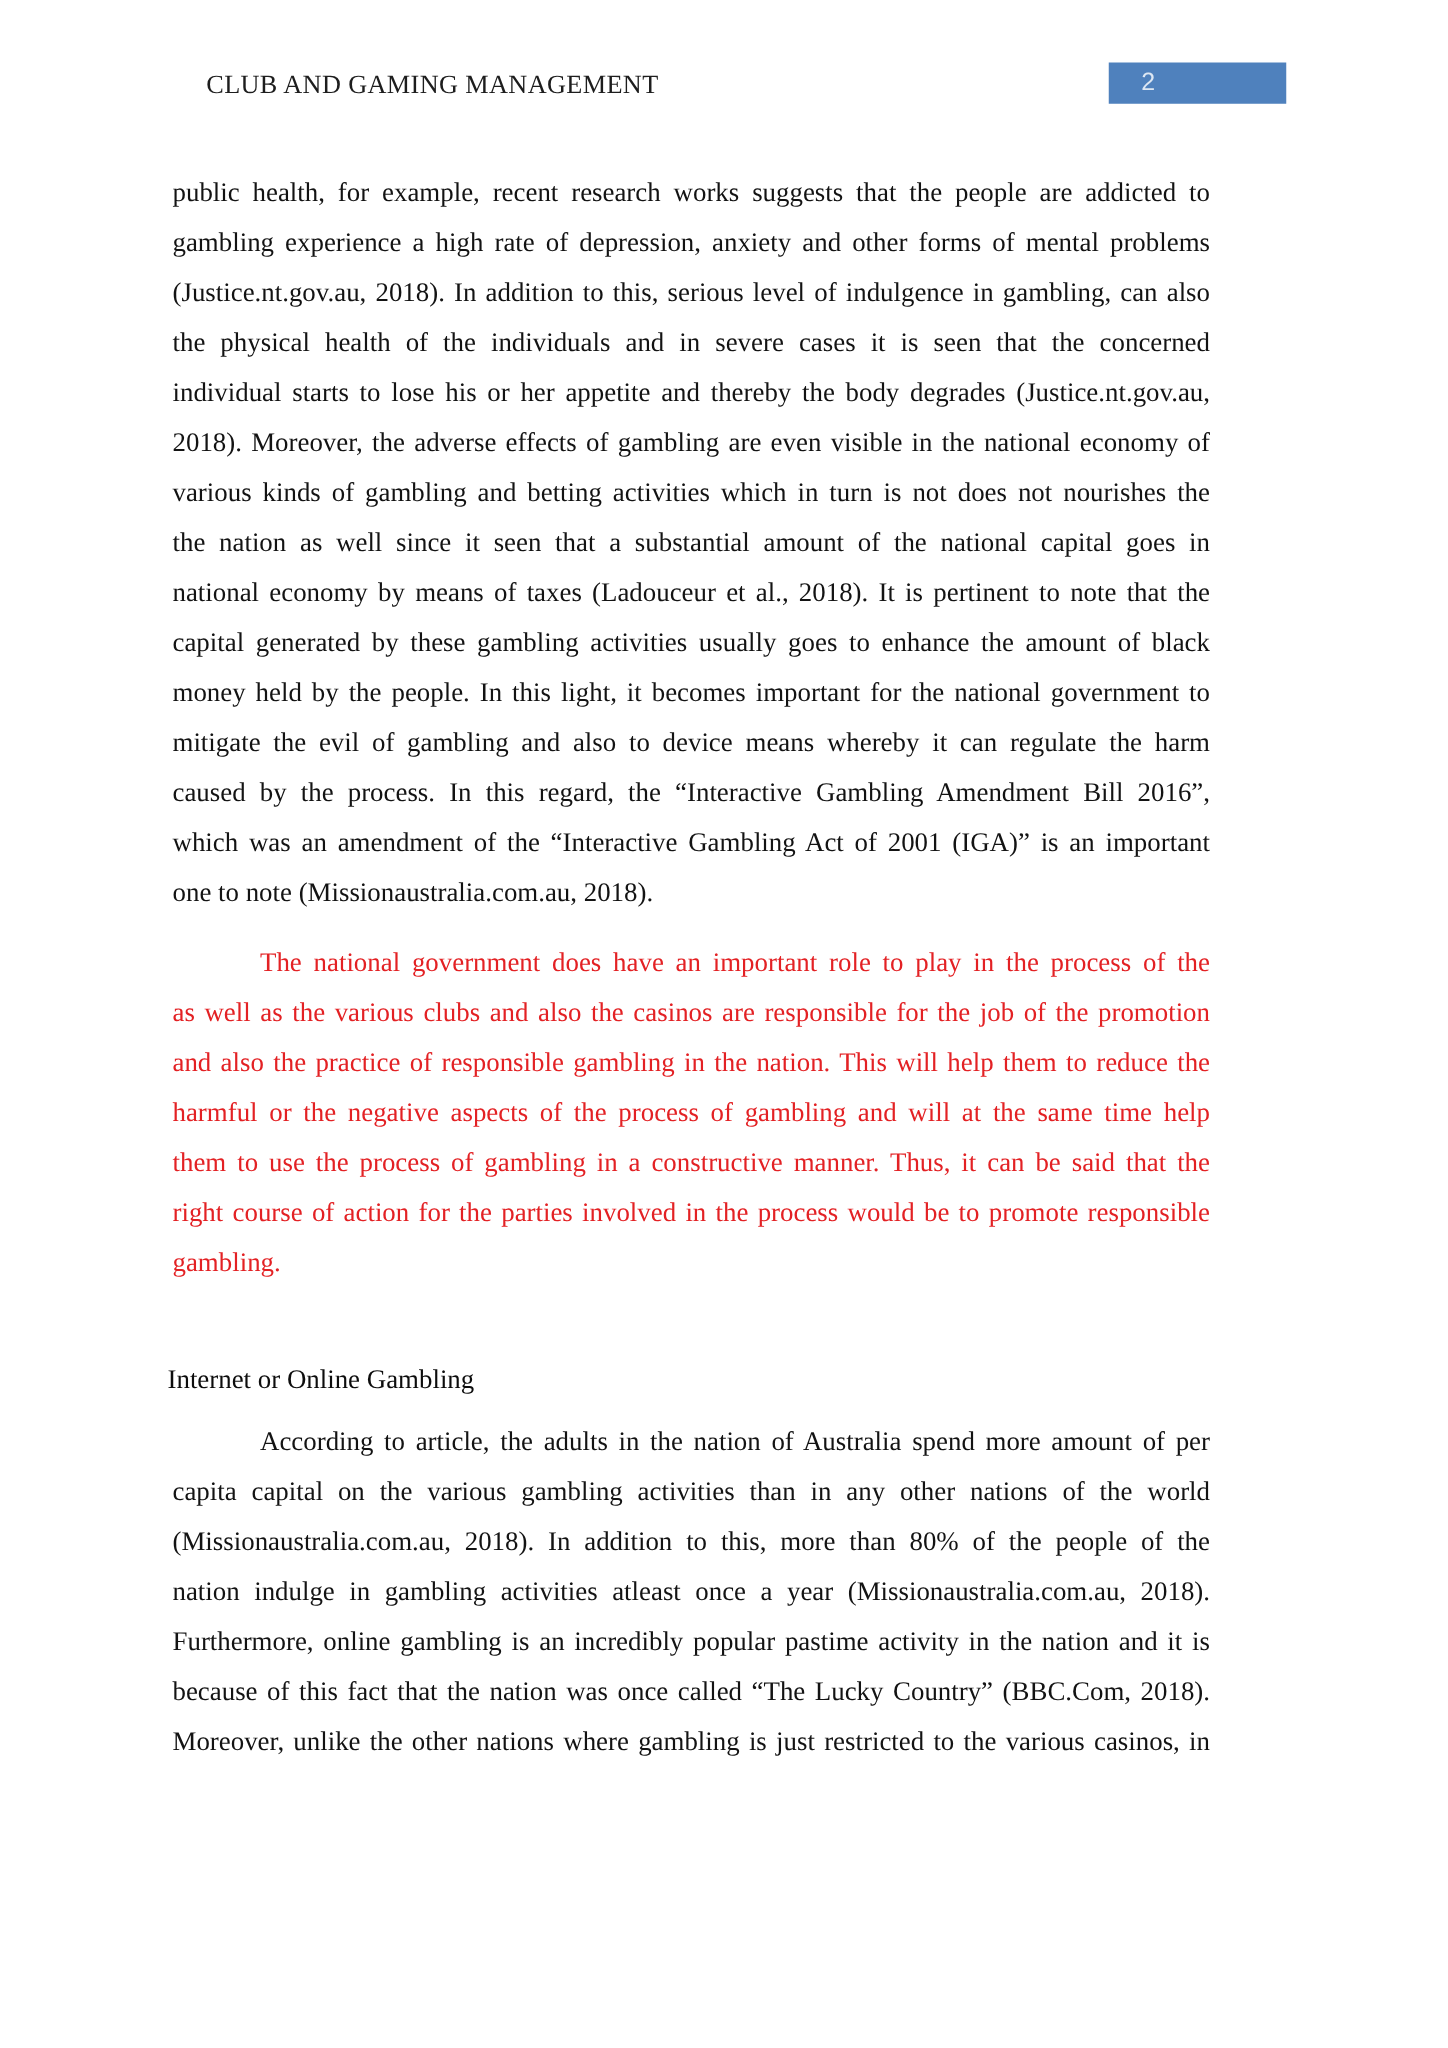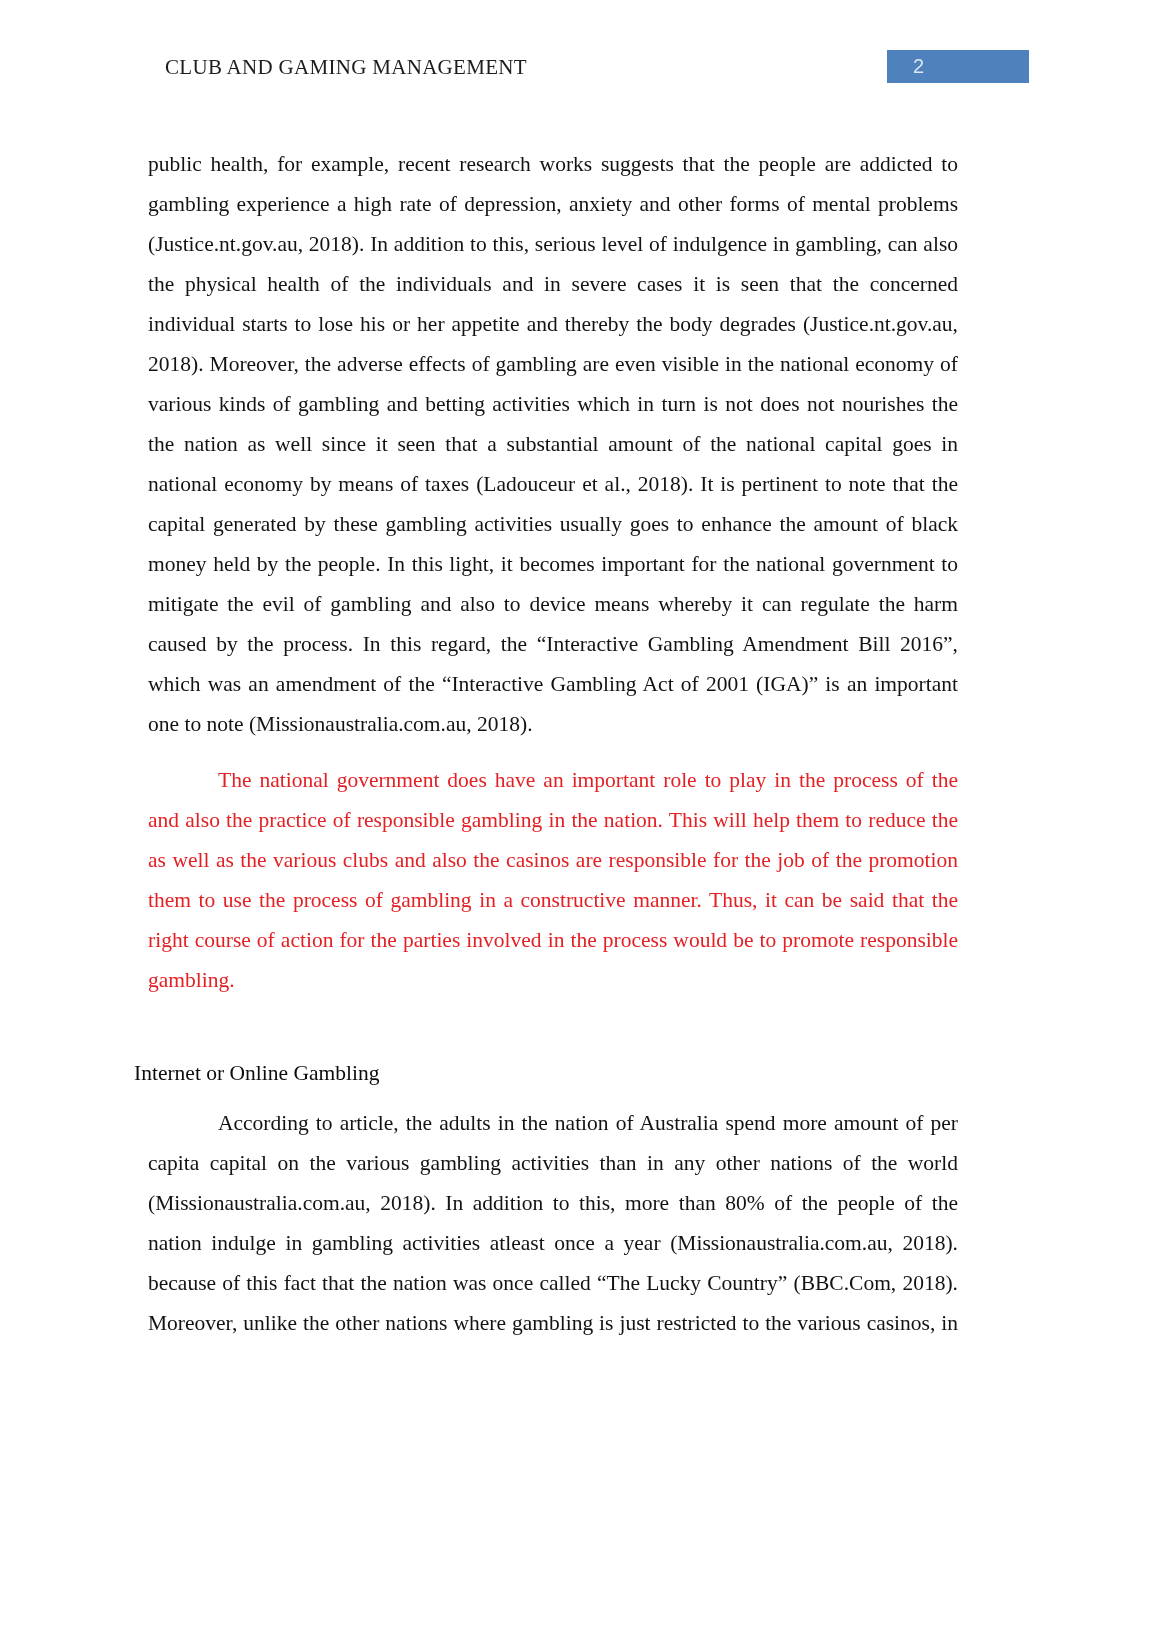--- a/index.html
+++ b/index.html
@@ -49,21 +49,21 @@
   }
   .content {
     position: absolute;
     top: 130px;
     left: 134px;
     width: 838px;
   }
   .paragraph {
     font-size: 21.5px;
     line-height: 40px;
-    margin: 14px;
+    margin: 4px;
   }
   .paragraph .line {
     text-align: justify;
     text-align-last: justify;
     white-space: normal;
   }
   .paragraph .line.para-last {
     text-align-last: left;
   }
   .paragraph .line.indented {
@@ -106,33 +106,35 @@
         <div class="line">capital generated by these gambling activities usually goes to enhance the amount of black</div>
         <div class="line">money held by the people. In this light, it becomes important for the national government to</div>
         <div class="line">mitigate the evil of gambling and also to device means whereby it can regulate the harm</div>
         <div class="line">caused by the process. In this regard, the “Interactive Gambling Amendment Bill 2016”,</div>
         <div class="line">which was an amendment of the “Interactive Gambling Act of 2001 (IGA)” is an important</div>
         <div class="line para-last">one to note (Missionaustralia.com.au, 2018).</div>
       </div>
 
     <div class="paragraph para-red" style="color: rgb(227, 33, 36);">
         <div class="line indented">The national government does have an important role to play in the process of the</div>
+        <div class="line">as well as the various clubs and also the casinos are responsible for the job of the promotion</div>
         <div class="line">and also the practice of responsible gambling in the nation. This will help them to reduce the</div>
-        <div class="line">as well as the various clubs and also the casinos are responsible for the job of the promotion</div>
+        <div class="line">harmful or the negative aspects of the process of gambling and will at the same time help</div>
         <div class="line">them to use the process of gambling in a constructive manner. Thus, it can be said that the</div>
         <div class="line">right course of action for the parties involved in the process would be to promote responsible</div>
         <div class="line para-last">gambling.</div>
       </div>
 
     <div class="section-heading">Internet or Online Gambling</div>
 
     <div class="paragraph para-after-heading" style="color: rgb(19, 19, 19);">
         <div class="line indented">According to article, the adults in the nation of Australia spend more amount of per</div>
         <div class="line">capita capital on the various gambling activities than in any other nations of the world</div>
         <div class="line">(Missionaustralia.com.au, 2018). In addition to this, more than 80% of the people of the</div>
         <div class="line">nation indulge in gambling activities atleast once a year (Missionaustralia.com.au, 2018).</div>
+        <div class="line">Furthermore, online gambling is an incredibly popular pastime activity in the nation and it is</div>
         <div class="line">because of this fact that the nation was once called “The Lucky Country” (BBC.Com, 2018).</div>
         <div class="line">Moreover, unlike the other nations where gambling is just restricted to the various casinos, in</div>
       </div>
 
   </div>
 
 </div>
 
 </body></html>

